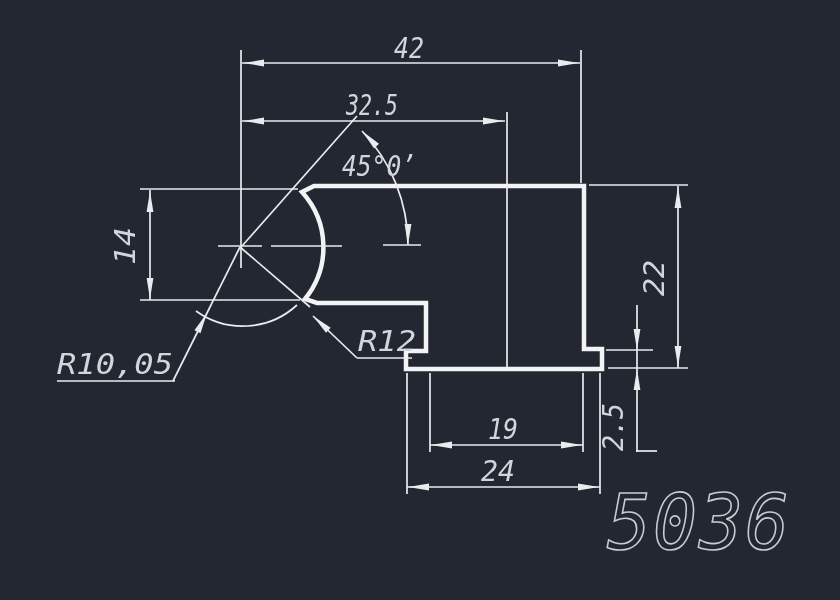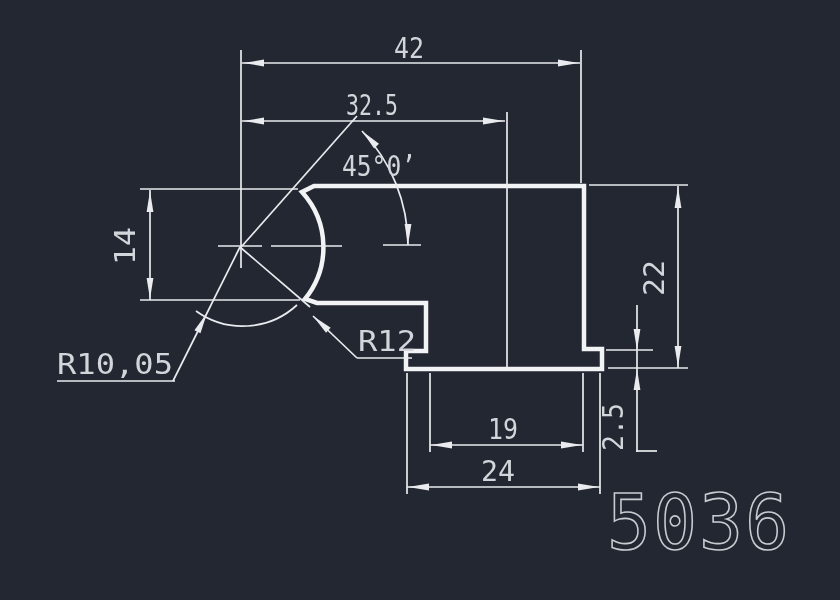--- a/index.html
+++ b/index.html
@@ -1,20 +1,20 @@
 <!DOCTYPE html>
 <html style="--background: #232732; --line: #f2f3f4; --dim-line: #e9ebee; --text: #d2d6da; --part-number-color: #c8ccd0;"><head>
 <meta charset="utf-8">
 <style>
   :root{
     --background:#232732; --line:#f2f3f4; --dim-line:#e9ebee;
     --text:#d2d6da; --part-number-color:#c8ccd0;
   }
   html,body{margin:0;padding:0;background:var(--background);}
-  .canvas{position:relative;width:840px;height:600px;background:var(--background);overflow:hidden;}
+  .canvas{position:relative;width:840px;height:600px;background:var(--background);overflow:hidden;font-style:italic;}
   svg{display:block;}
   .thick{stroke:var(--line);stroke-width:4.5;fill:none;stroke-linejoin:miter;}
   .thin{stroke:var(--dim-line);stroke-width:1.7;fill:none;}
   .arrowhead{fill:var(--dim-line);stroke:none;}
   text.dim{fill:var(--text);font-family:"DejaVu Sans Mono","Liberation Mono",monospace;font-size:28px;}
   text.partnum{fill:none;stroke:var(--part-number-color);stroke-width:1.6;
     font-family:"DejaVu Sans Mono","Liberation Mono",monospace;font-size:76px;letter-spacing:2px;}
 </style>
 </head>
 <body>

